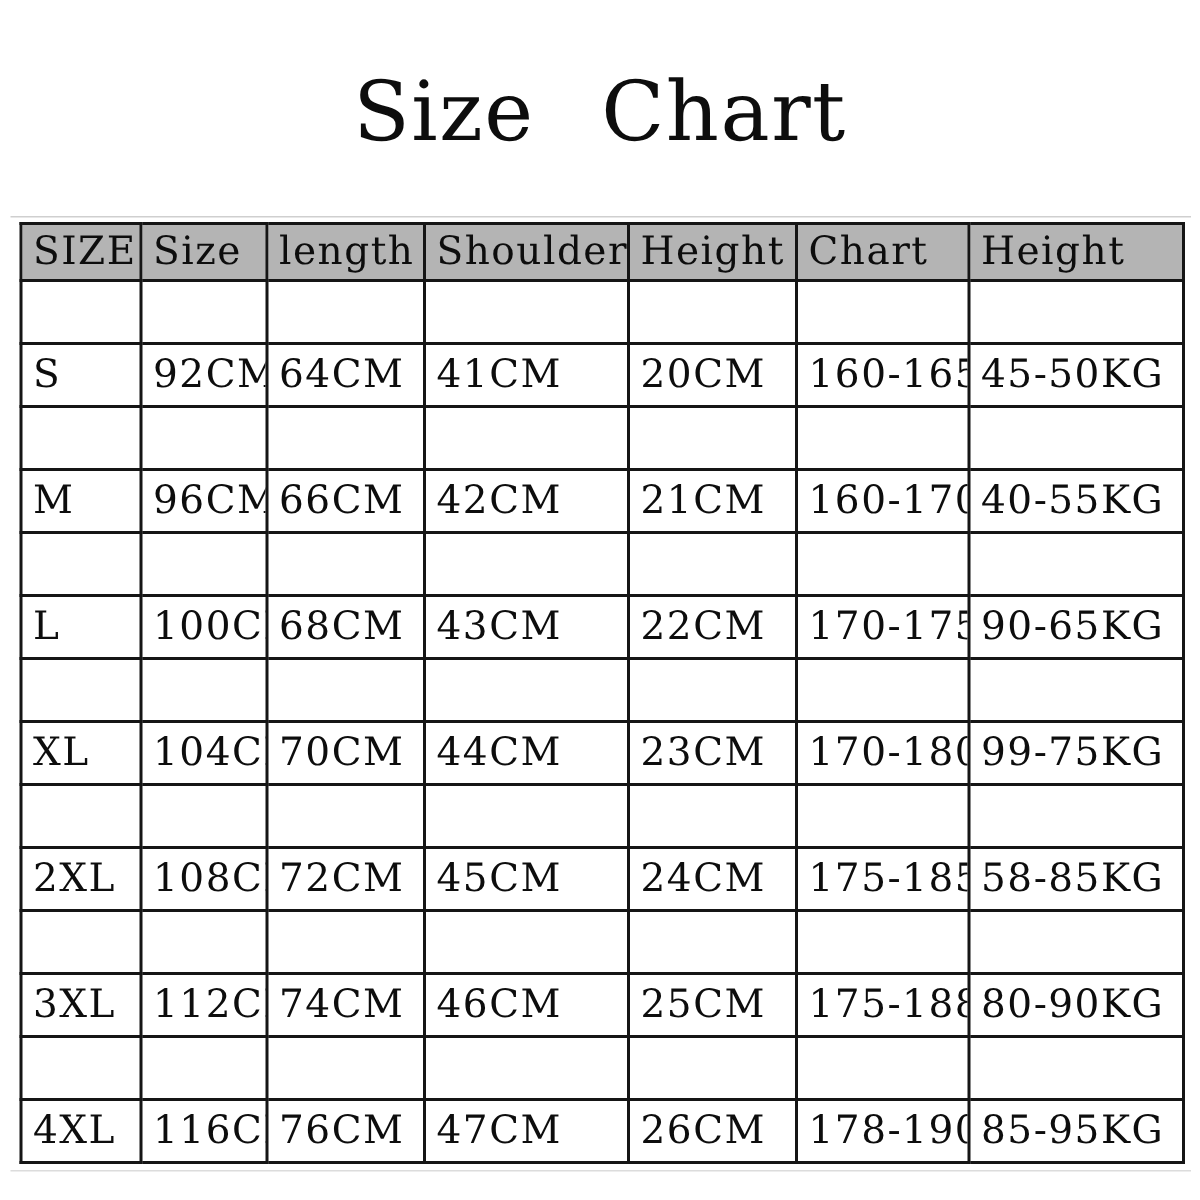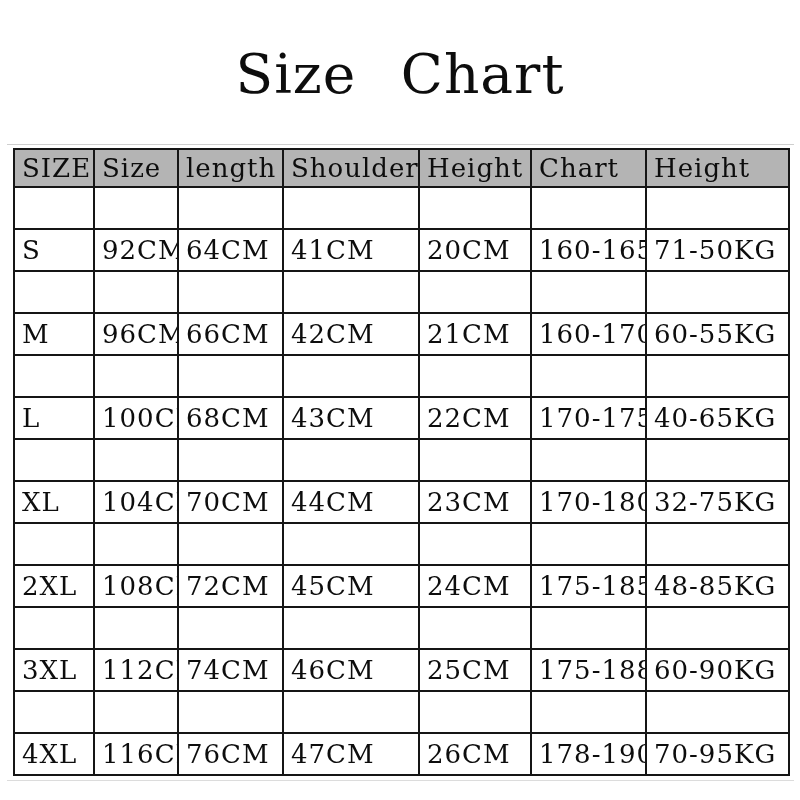--- a/index.html
+++ b/index.html
@@ -122,125 +122,125 @@
           <td></td>
           <td></td>
       </tr>
       <tr>
         <td>S</td>
         <td>92CM</td>
         <td>64CM</td>
         <td>41CM</td>
         <td>20CM</td>
         <td>160-165</td>
-        <td>71-50KG</td>
+        <td>45-50KG</td>
       </tr>
       <tr class="spacer">
         <td></td>
           <td></td>
           <td></td>
           <td></td>
           <td></td>
           <td></td>
           <td></td>
       </tr>
       <tr>
         <td>M</td>
         <td>96CM</td>
         <td>66CM</td>
         <td>42CM</td>
         <td>21CM</td>
         <td>160-170</td>
-        <td>60-55KG</td>
+        <td>40-55KG</td>
       </tr>
       <tr class="spacer">
         <td></td>
           <td></td>
           <td></td>
           <td></td>
           <td></td>
           <td></td>
           <td></td>
       </tr>
       <tr>
         <td>L</td>
         <td>100CM</td>
         <td>68CM</td>
         <td>43CM</td>
         <td>22CM</td>
         <td>170-175</td>
-        <td>40-65KG</td>
+        <td>90-65KG</td>
       </tr>
       <tr class="spacer">
         <td></td>
           <td></td>
           <td></td>
           <td></td>
           <td></td>
           <td></td>
           <td></td>
       </tr>
       <tr>
         <td>XL</td>
         <td>104CM</td>
         <td>70CM</td>
         <td>44CM</td>
         <td>23CM</td>
         <td>170-180</td>
-        <td>32-75KG</td>
+        <td>99-75KG</td>
       </tr>
       <tr class="spacer">
         <td></td>
           <td></td>
           <td></td>
           <td></td>
           <td></td>
           <td></td>
           <td></td>
       </tr>
       <tr>
         <td>2XL</td>
         <td>108CM</td>
         <td>72CM</td>
         <td>45CM</td>
         <td>24CM</td>
         <td>175-185</td>
-        <td>48-85KG</td>
+        <td>58-85KG</td>
       </tr>
       <tr class="spacer">
         <td></td>
           <td></td>
           <td></td>
           <td></td>
           <td></td>
           <td></td>
           <td></td>
       </tr>
       <tr>
         <td>3XL</td>
         <td>112CM</td>
         <td>74CM</td>
         <td>46CM</td>
         <td>25CM</td>
         <td>175-188</td>
-        <td>60-90KG</td>
+        <td>80-90KG</td>
       </tr>
       <tr class="spacer">
         <td></td>
           <td></td>
           <td></td>
           <td></td>
           <td></td>
           <td></td>
           <td></td>
       </tr>
       <tr>
         <td>4XL</td>
         <td>116CM</td>
         <td>76CM</td>
         <td>47CM</td>
         <td>26CM</td>
         <td>178-190</td>
-        <td>70-95KG</td>
+        <td>85-95KG</td>
       </tr>
     </tbody>
   </table>
 </div>
 
 </body></html>

